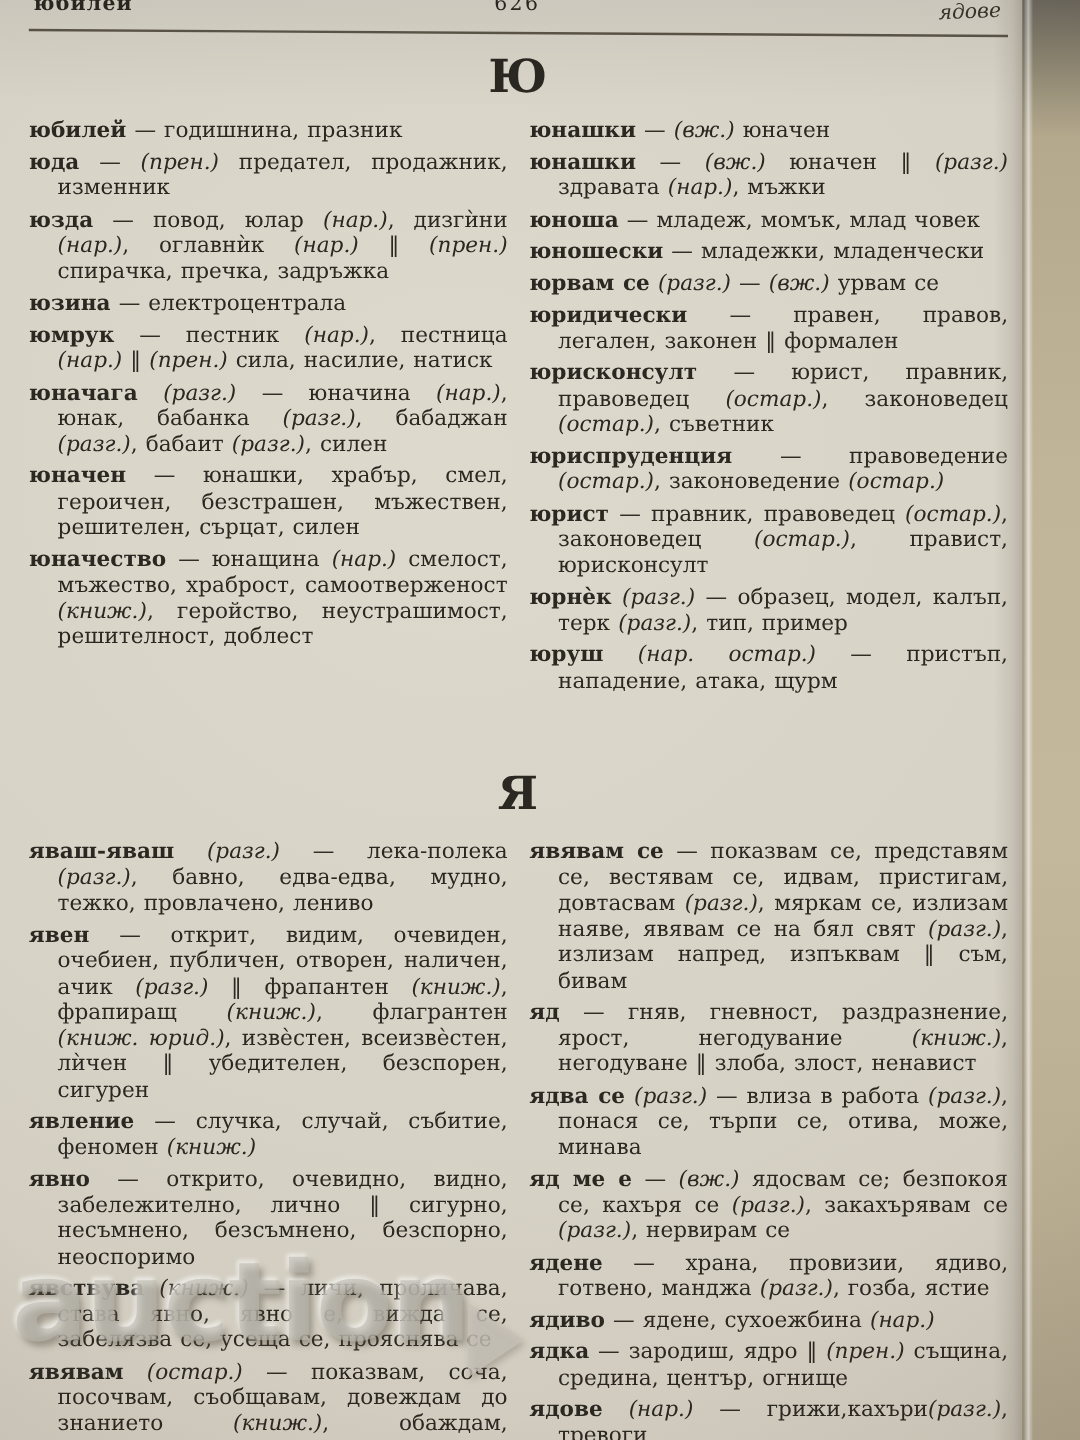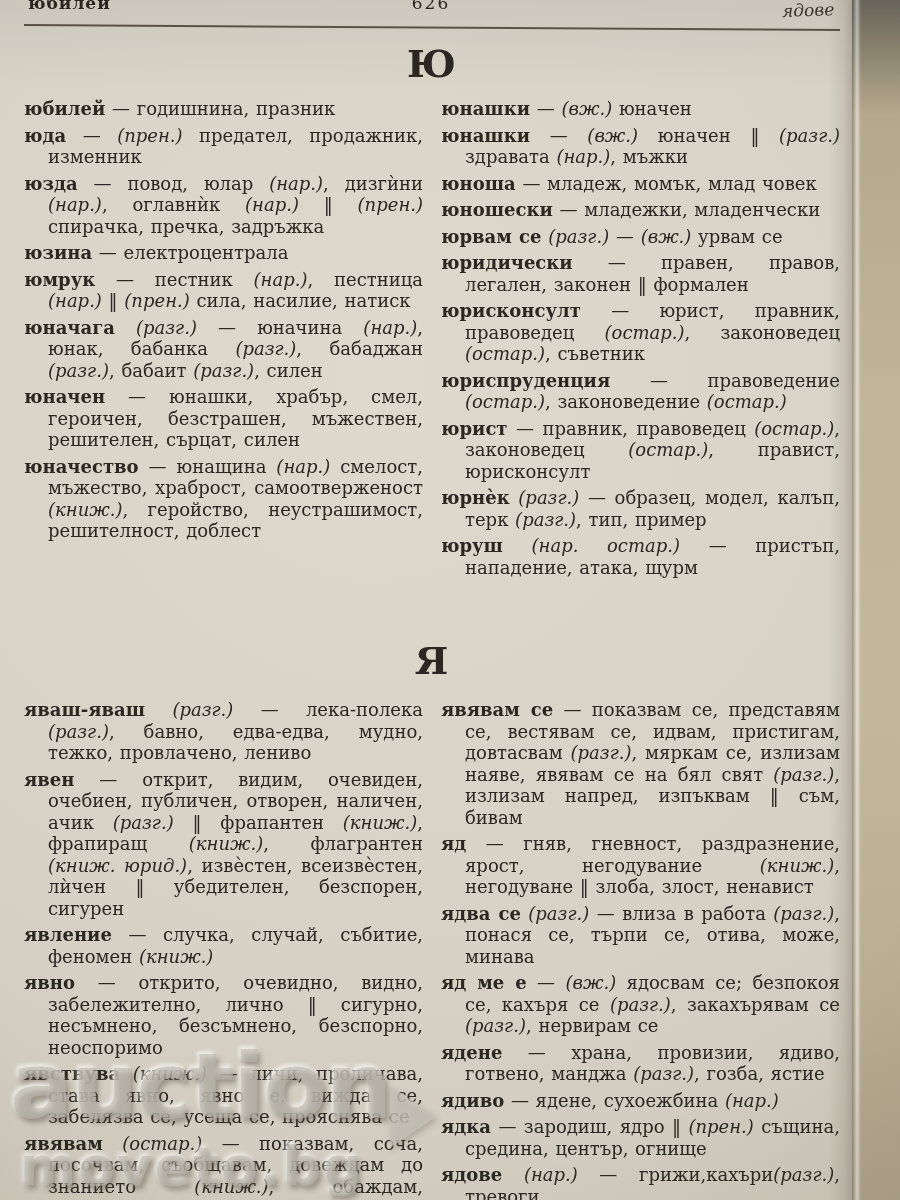--- a/index.html
+++ b/index.html
@@ -149,17 +149,16 @@
           <p class="entry"><b class="hw">ядка</b><span> — зародиш, ядро ‖ </span><i>(прен.)</i><span> същина, средина, център, огнище</span></p>
           <p class="entry"><b class="hw">ядове</b><span> </span><i>(нар.)</i><span> — грижи,кахъри</span><i>(разг.)</i><span>, тревоги</span></p>
         </div>
     </div>
 
   </div>
 
   <div id="wm">
     <div id="wm-title" class="wm-text">auction</div>
     <div id="wm-arrow"></div>
-    <div id="wm-domain" class="wm-text">moveto.bg</div>
   </div>
 
   <div id="vignette"></div>
 </div>
 
 </body></html>

